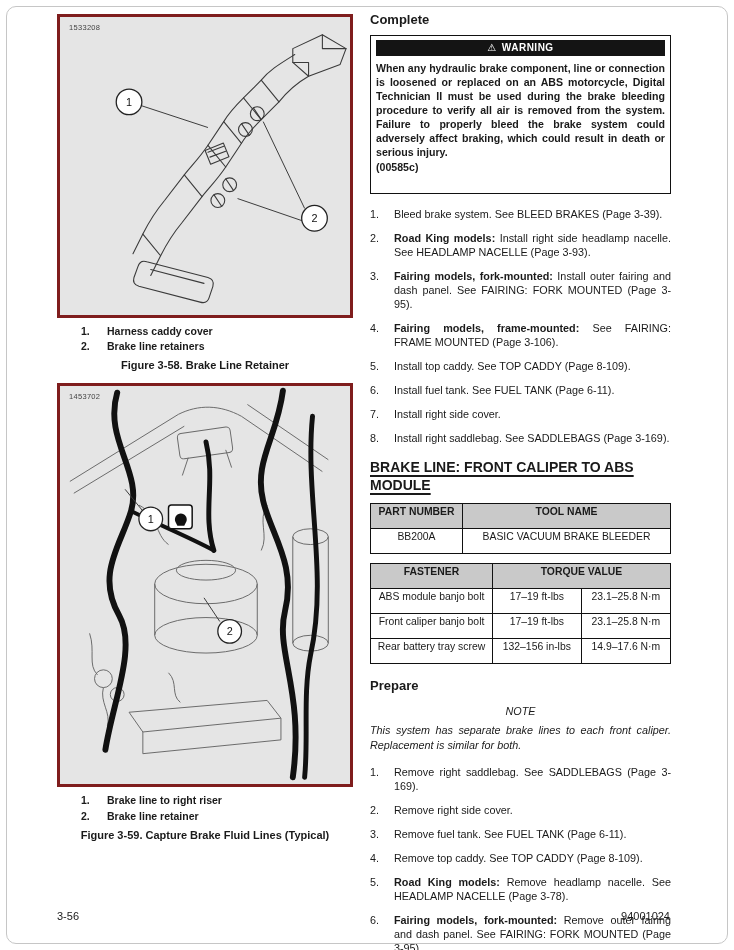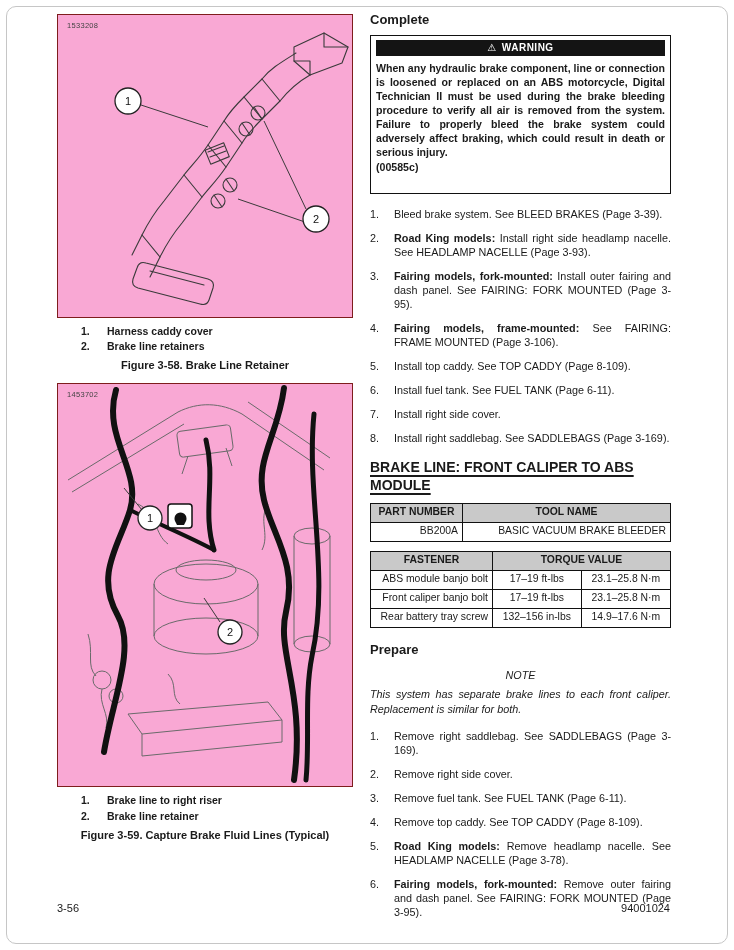--- a/index.html
+++ b/index.html
@@ -3,21 +3,21 @@
 <meta charset="utf-8">
 <style>
   * { margin:0; padding:0; box-sizing:border-box; }
   html,body { background:#e8e8e8; }
   body { font-family:"Liberation Sans","DejaVu Sans",sans-serif; color:#1a1a1a; }
   .page { position:relative; width:734px; height:950px; background:#ffffff; margin:0 auto; overflow:hidden; }
   .page-frame { position:absolute; inset:6px; border:1px solid #c6c6c6; border-radius:10px; pointer-events:none; }
 
   
   .left-col { position:absolute; left:57px; top:14px; width:296px; }
-  .fig-box { position:relative; border:1px solid #7f1d1d; background:#f9a8d4; }
+  .fig-box { position:relative; border:3px solid #7f1d1d; background:#e5e5e5; }
   .fig-box.f1 { height:304px; }
   .fig-box.f2 { height:404px; margin-top:12px; }
   .fig-ref { position:absolute; top:6px; left:9px; font-size:7.5px; color:#444; letter-spacing:.3px; }
   .fig-box svg { display:block; width:100%; height:100%; }
   .fig-legend { margin:6px 0 2px 24px; }
   .legend-row { display:flex; font-size:10.5px; font-weight:bold; line-height:1.45; }
   .legend-num { width:26px; flex:0 0 26px; }
   .fig-title { text-align:center; font-size:11px; font-weight:bold; margin-top:5px; }
 
   
@@ -31,31 +31,31 @@
   .steps { margin-top:13px; }
   .step { display:flex; font-size:10.8px; line-height:1.3; margin-bottom:10px; }
   .step-num { width:24px; flex:0 0 24px; }
   .step-text { flex:1; text-align:justify; }
   .step-text b { font-weight:bold; }
 
   .section-head { font-size:14px; font-weight:bold; line-height:1.25; margin-top:14px;
                   text-decoration:underline; text-decoration-thickness:1.5px; text-underline-offset:3px; }
 
   table.tbl { width:100%; border-collapse:collapse; font-size:10.4px; margin-top:9px; }
-  table.tbl th, table.tbl td { border:1px solid #111; padding:2px 4px 5px 4px;margin-left:22px; }
+  table.tbl th, table.tbl td { border:1px solid #111; padding:2px 4px 11px 4px;margin-left:22px; }
   table.tbl th { background:#c9c9c9; text-align:center; font-weight:bold; }
-  table.tbl td { text-align:right; }
+  table.tbl td { text-align:center; }
   table.tbl td.ctr { text-align:center; padding-left:2px; padding-right:2px; }
   .w-part { width:92px; }
   .w-fast { width:122px; }
 
   .note-label { text-align:center; font-style:italic; font-size:10.8px; margin-top:12px; }
   .note-text { font-style:italic; font-size:10.8px; line-height:1.35; margin-top:6px; text-align:justify; }
 
-  .footer { position:absolute; left:57px; right:64px; bottom:36px; display:flex;
+  .footer { position:absolute; left:57px; right:64px; bottom:28px; display:flex;
             justify-content:space-between; font-size:11px; }
 </style>
 </head>
 <body>
 
 <div class="page">
   <div class="page-frame"></div>
 
   <div class="left-col">
 

